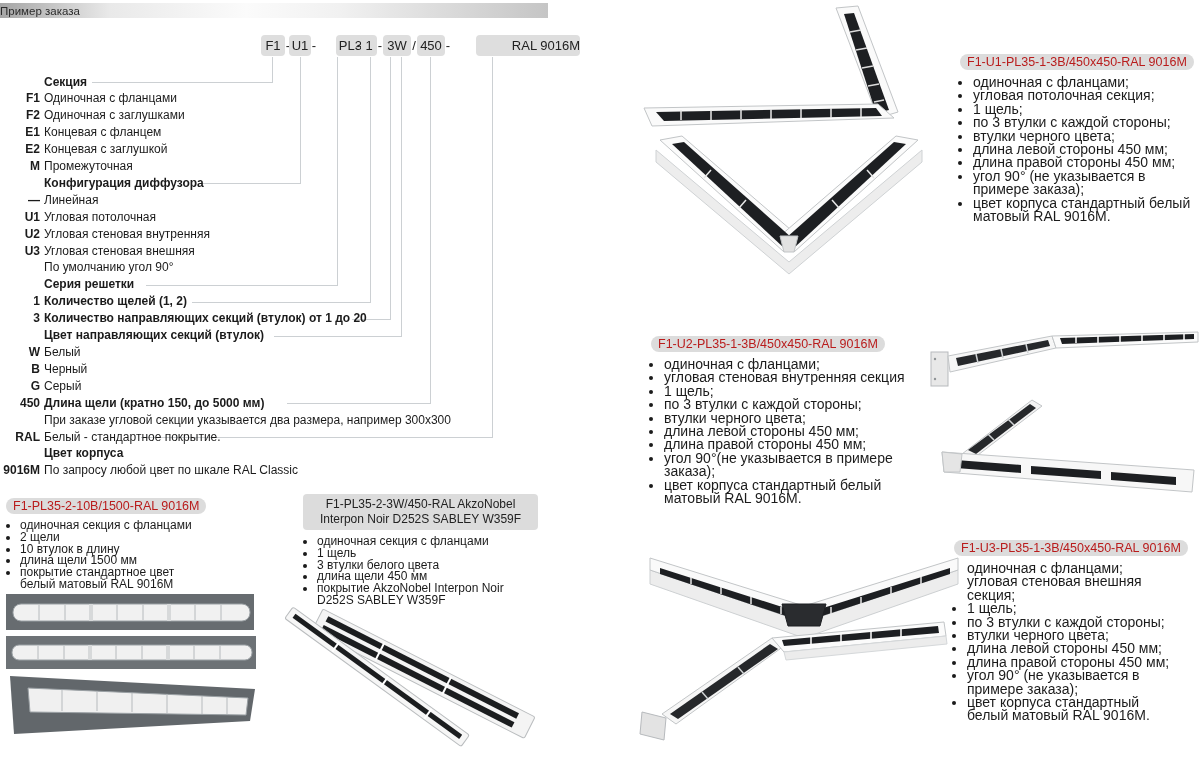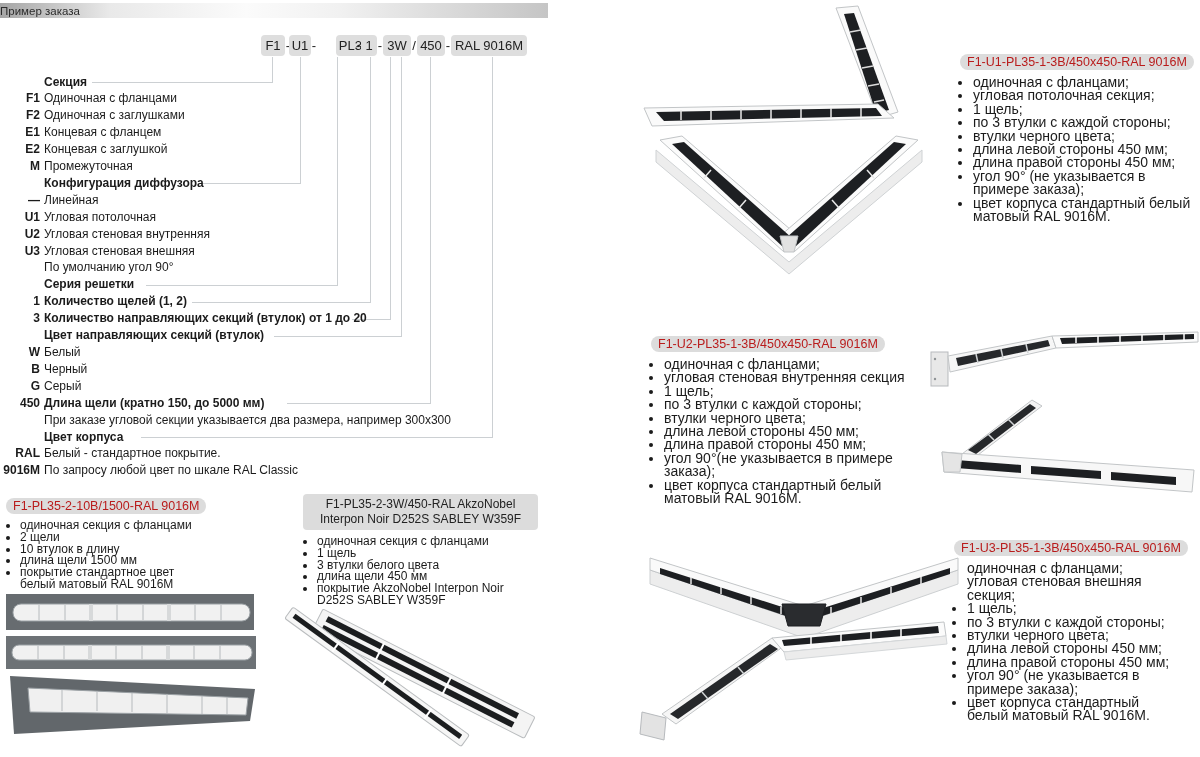--- a/index.html
+++ b/index.html
@@ -48,21 +48,21 @@
     <span class="code-part" style="left:289px;width:22px;">U1</span>
     <span class="code-sep" style="left:311px;">-</span>
     <span class="code-part" style="left:336px;width:36px;">PL35</span>
     <span class="code-sep" style="left:355px;">-</span>
     <span class="code-part" style="left:361px;width:16px;">1</span>
     <span class="code-sep" style="left:377px;">-</span>
     <span class="code-part" style="left:383px;width:28px;">3W</span>
     <span class="code-sep" style="left:411px;">/</span>
     <span class="code-part" style="left:417px;width:28px;">450</span>
     <span class="code-sep" style="left:445px;">-</span>
-    <span class="code-part" style="left:451px;width:76px;">RAL 9016M</span>
+    <span class="code-part" style="left:476px;width:104px;text-align:right;">RAL 9016M</span>
   </div>
 
   <div class="conn" style="left:92px;top:57px;width:180px;height:25px;"></div>
   <div class="conn" style="left:200px;top:57px;width:100px;height:126px;"></div>
   <div class="conn" style="left:146px;top:57px;width:191px;height:228px;"></div>
   <div class="conn" style="left:192px;top:57px;width:178px;height:245px;"></div>
   <div class="conn" style="left:352px;top:57px;width:38px;height:262px;"></div>
   <div class="conn" style="left:274px;top:57px;width:127px;height:279px;"></div>
   <div class="conn" style="left:287px;top:57px;width:143px;height:346px;"></div>
   <div class="conn" style="left:141px;top:57px;width:351px;height:380px;"></div>
@@ -146,26 +146,26 @@
       </div>
     <div class="lrow">
         <span class="pfx">450</span>
         <span class="b">Длина щели (кратно 150, до 5000 мм)</span>
       </div>
     <div class="lrow">
         <span class="pfx"></span>
         <span>При заказе угловой секции указывается два размера, например 300x300</span>
       </div>
     <div class="lrow">
-        <span class="pfx"></span>
-        <span class="b">Цвет корпуса</span>
-      </div>
-    <div class="lrow">
         <span class="pfx">RAL</span>
         <span>Белый - стандартное покрытие.</span>
+      </div>
+    <div class="lrow">
+        <span class="pfx"></span>
+        <span class="b">Цвет корпуса</span>
       </div>
     <div class="lrow">
         <span class="pfx">9016M</span>
         <span>По запросу любой цвет по шкале RAL Classic</span>
       </div>
   </div>
 
   <div class="ex small" style="left:6px;top:496px;width:200px;">
     <span class="tbox">F1-PL35-2-10B/1500-RAL 9016M</span>
     <ul>

